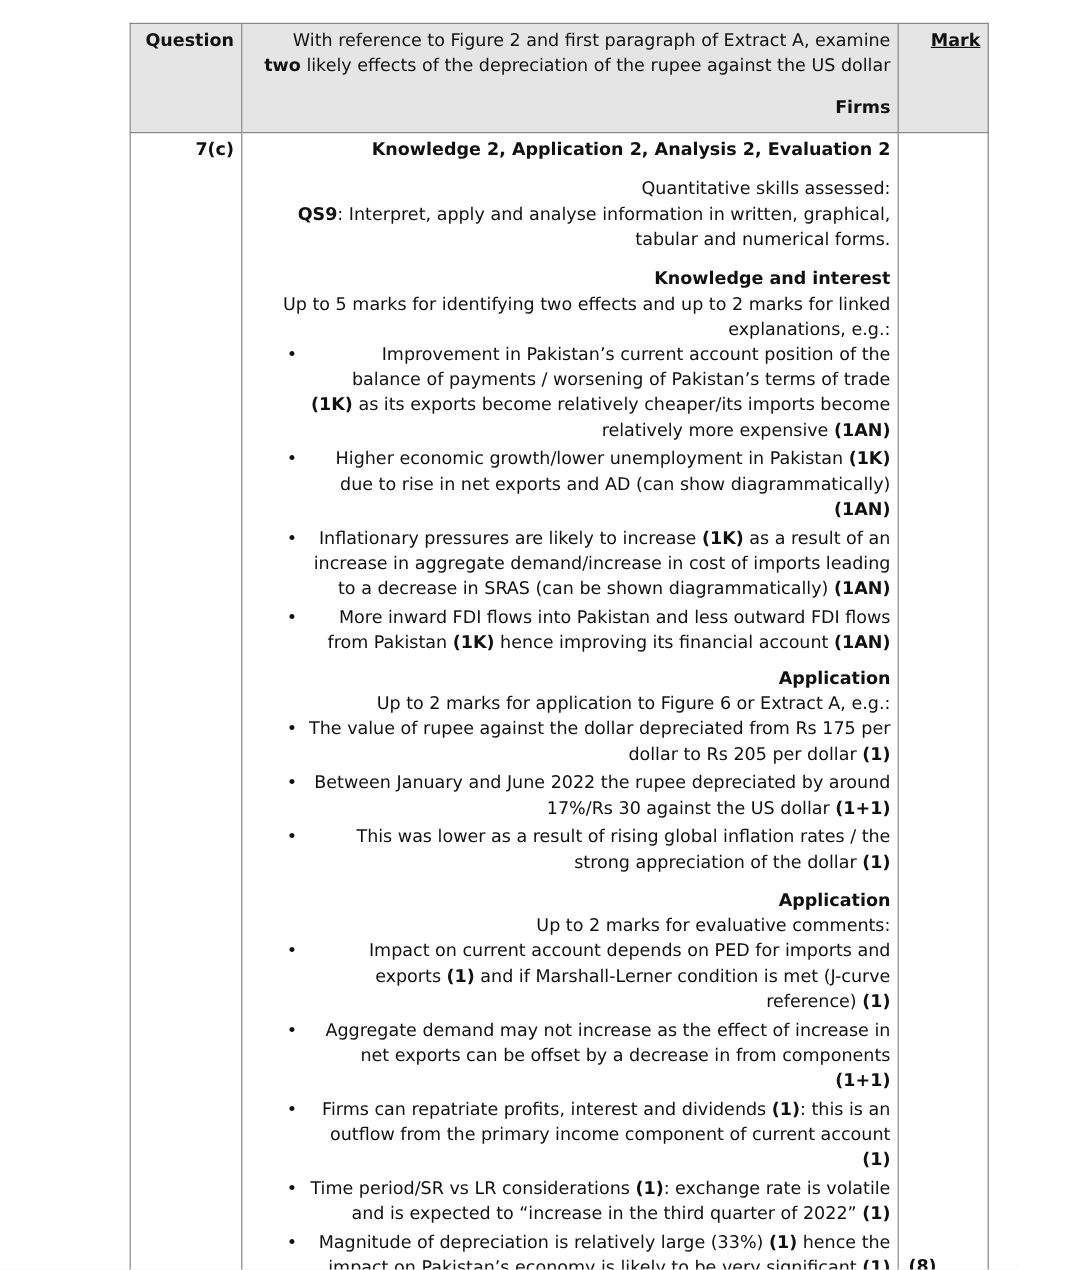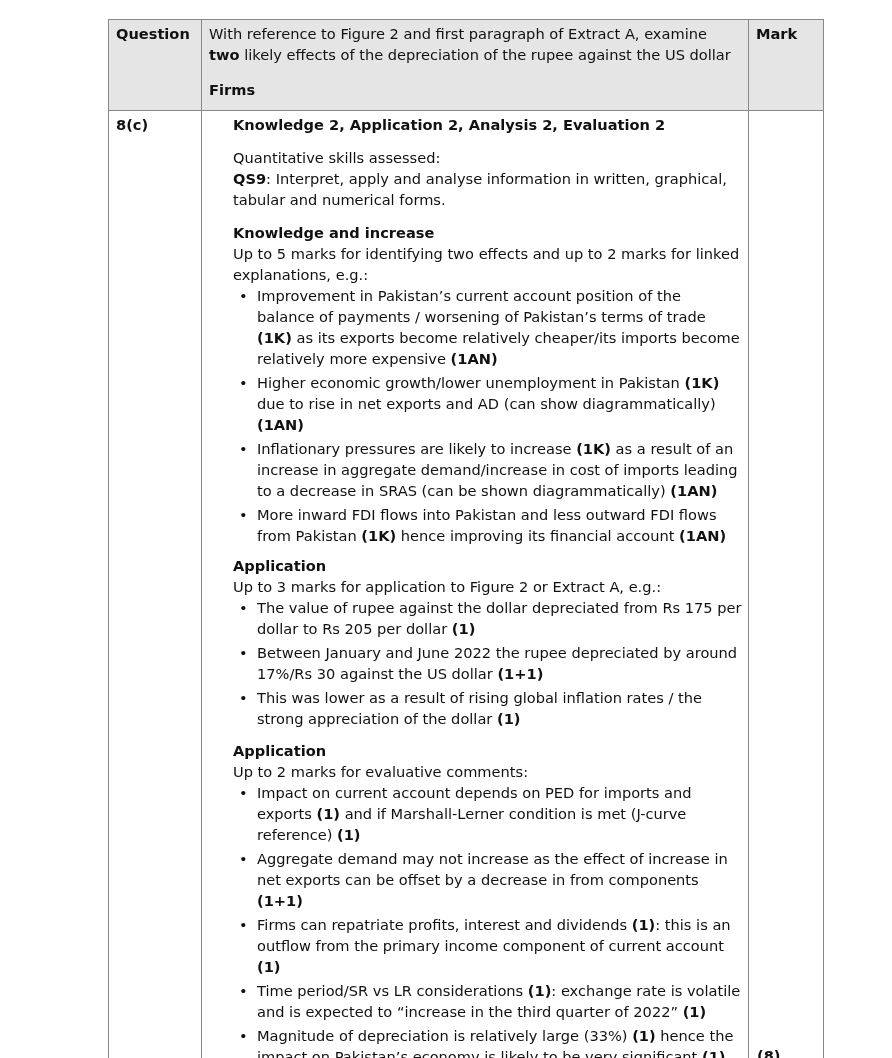--- a/index.html
+++ b/index.html
@@ -1,22 +1,22 @@
 <!DOCTYPE html>
 <html><head>
 <meta charset="utf-8">
 <style>
   html, body { margin:0; padding:0; background:#f2f2f2; }
   body { width:892px; height:1058px; position:relative; overflow:hidden; font-family:"DejaVu Sans", sans-serif; color:#111; }
-  .page { position:absolute; left:0; top:0; width:892px; height:1058px; background:#fff; }
+  .page { position:absolute; left:0; top:0; width:892px; height:1058px; background:#fff;text-align:right; }
   .tbl { position:absolute; left:108px; top:19px; width:716px; border-collapse:collapse; font-size:14.6px; line-height:21px; }
   .tbl td { border:1px solid #888; vertical-align:top; padding:0; }
   .hdr td { background:#e5e5e5; height:90px; }
   .c1 { width:92px; }
-  .c3 { width:74px; }
+  .c3 { width:74px;text-decoration:underline; }
   .pad { padding:3px 6px 0 7px; }
   b { font-weight:bold; }
   .gap { height:14px; }
   .gap2 { height:12px; }
   ul { margin:0; padding:0 0 0 24px; list-style:none; }
   li { position:relative; margin:0 0 3px 0; }
   li::before { content:"\2022"; position:absolute; left:-18px; top:0; }
   .mark-bottom { position:absolute; bottom:8px; left:8px; font-weight:bold; }
   .c3body { position:relative; }
 </style>
@@ -36,44 +36,44 @@
       <div class="gap"></div>
       <b>Firms</b>
     </div>
           </td>
     <td class="c3">
             <div class="pad"><b>Mark</b></div>
           </td>
   </tr>
   <tr>
     <td class="c1">
-            <div class="pad"><b>8(c)</b></div>
+            <div class="pad"><b>7(c)</b></div>
           </td>
     <td>
             <div class="pad" style="padding-bottom:4px;margin-left:24px;">
       <b>Knowledge 2, Application 2, Analysis 2, Evaluation 2</b>
       <div class="gap2"></div>
       <div>Quantitative skills assessed:</div>
       <div><b>QS9</b><span>: Interpret, apply and analyse information in written, graphical, tabular and numerical forms.</span></div>
       <div class="gap2"></div>
 
       <div>
-        <b>Knowledge and increase</b>
+        <b>Knowledge and interest</b>
         <div>Up to 5 marks for identifying two effects and up to 2 marks for linked explanations, e.g.:</div>
         <ul id="k-list">
                   <li><span>Improvement in Pakistan’s current account position of the balance of payments / worsening of Pakistan’s terms of trade </span><b>(1K)</b><span> as its exports become relatively cheaper/its imports become relatively more expensive </span><b>(1AN)</b></li>
                   <li><span>Higher economic growth/lower unemployment in Pakistan </span><b>(1K)</b><span> due to rise in net exports and AD (can show diagrammatically) </span><b>(1AN)</b></li>
                   <li><span>Inflationary pressures are likely to increase </span><b>(1K)</b><span> as a result of an increase in aggregate demand/increase in cost of imports leading to a decrease in SRAS (can be shown diagrammatically) </span><b>(1AN)</b></li>
                   <li><span>More inward FDI flows into Pakistan and less outward FDI flows from Pakistan </span><b>(1K)</b><span> hence improving its financial account </span><b>(1AN)</b></li>
                 </ul>
       </div>
       <div class="gap2" style="height:6px"></div>
       <div>
         <b>Application</b>
-        <div>Up to 3 marks for application to Figure 2 or Extract A, e.g.:</div>
+        <div>Up to 2 marks for application to Figure 6 or Extract A, e.g.:</div>
         <ul id="a-list">
                   <li><span>The value of rupee against the dollar depreciated from Rs 175 per dollar to Rs 205 per dollar </span><b>(1)</b><span></span><b></b></li>
                   <li><span>Between January and June 2022 the rupee depreciated by around 17%/Rs 30 against the US dollar </span><b>(1+1)</b><span></span><b></b></li>
                   <li><span>This was lower as a result of rising global inflation rates / the strong appreciation of the dollar </span><b>(1)</b><span></span><b></b></li>
                 </ul>
       </div>
       <div class="gap2" style="height:8px"></div>
       <div>
         <b>Application</b>
         <div>Up to 2 marks for evaluative comments:</div>

